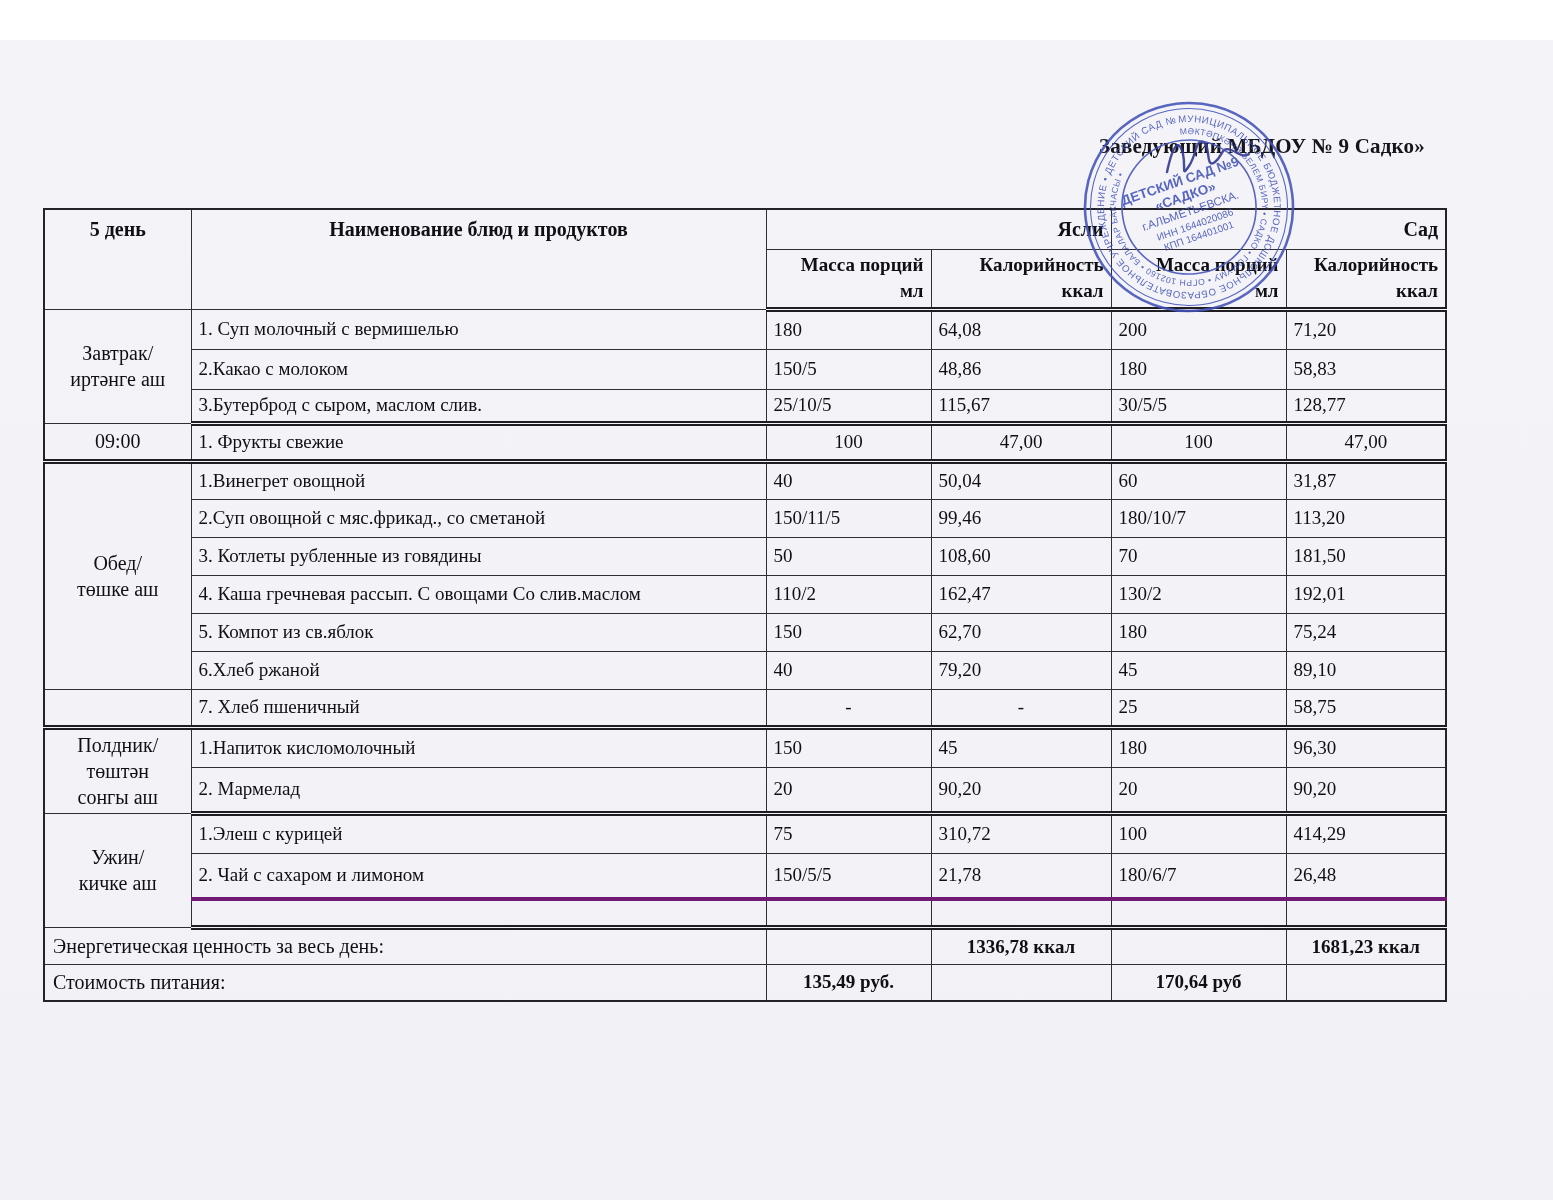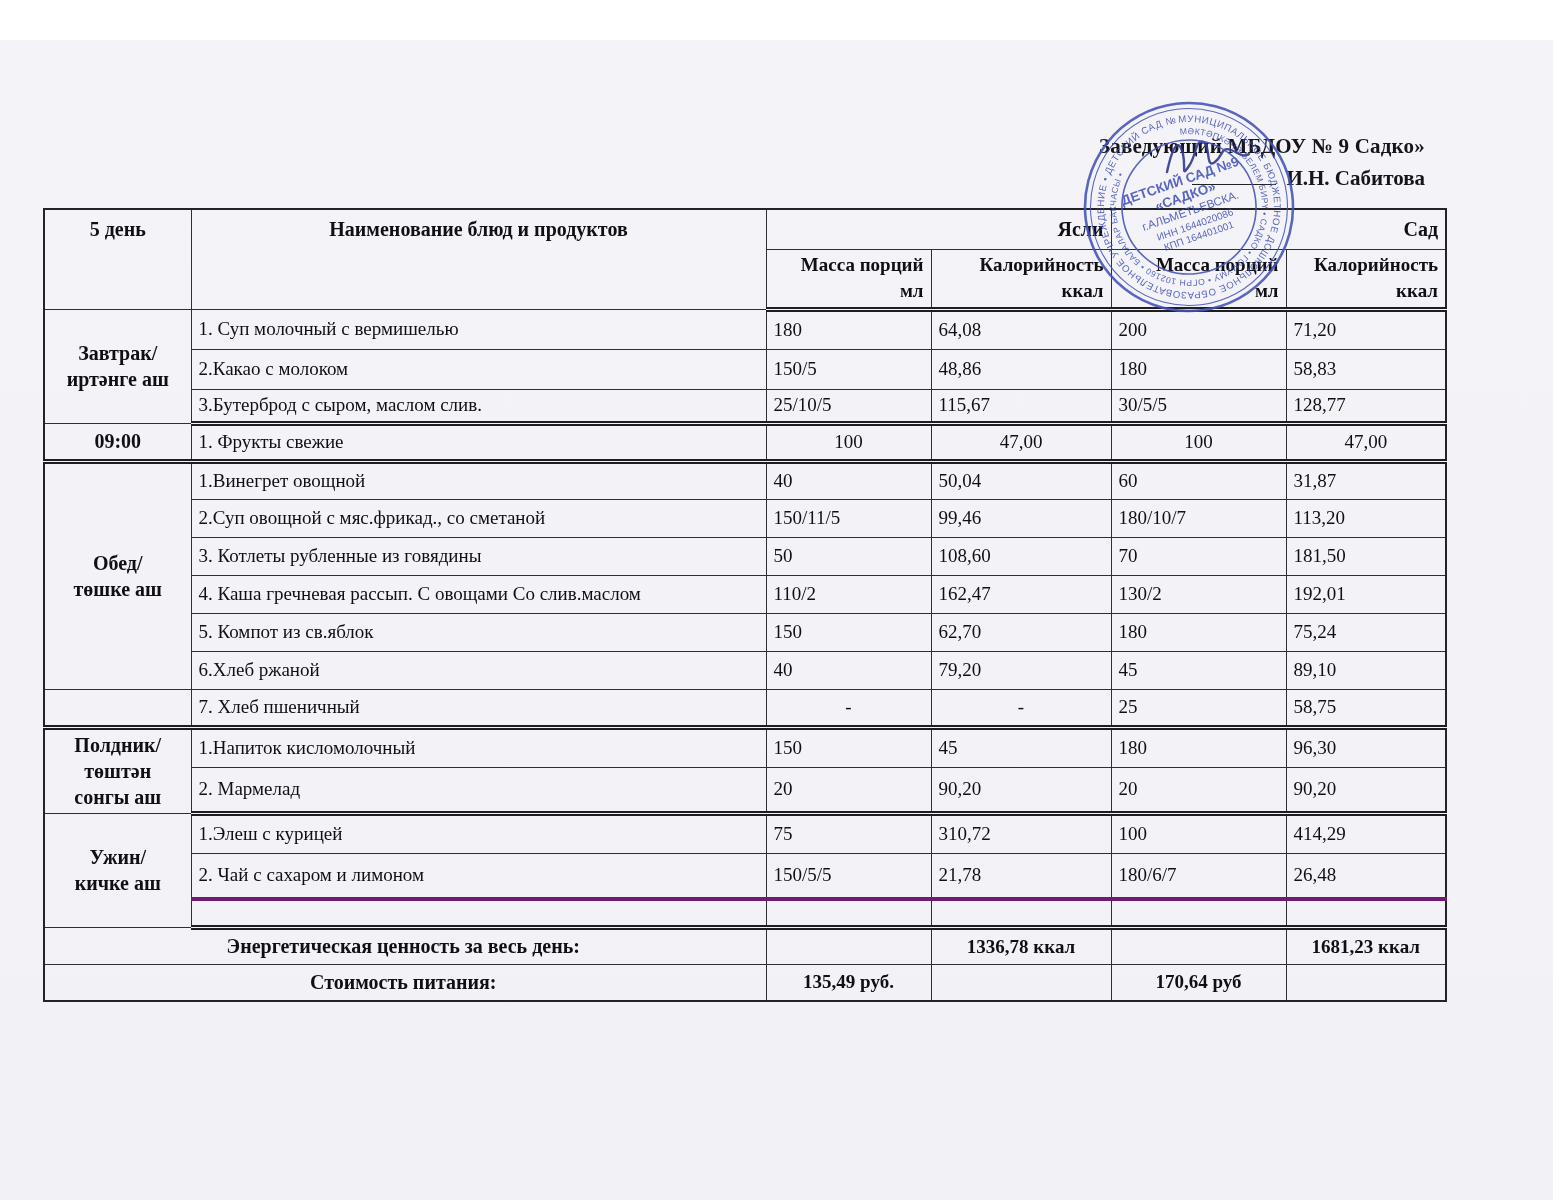--- a/index.html
+++ b/index.html
@@ -42,39 +42,36 @@
     border:1.6px solid #2e2e33;
     font-family:"Liberation Serif", serif;
     font-size:19px;color:#101014;
     padding:2px 7px;vertical-align:middle;overflow:hidden;
     background:transparent;font-weight:normal;text-align:left;
   }
   .menu-table{border:2.5px solid #232328;}
   th.top{vertical-align:top;padding-top:8px;text-align:center;font-weight:bold;font-size:20px;}
   th.grp{text-align:right;font-weight:bold;font-size:20px;}
   th.sub{text-align:right;font-weight:bold;font-size:19px;line-height:1.35;}
-  td.sec{font-weight:bold;text-align:center;font-size:20px;line-height:1.3;}
+  td.sec{font-weight:normal;text-align:center;font-size:20px;line-height:1.3;}
   td.c{text-align:center;}
   td.b{font-weight:bold;}
-  td.flabel{font-weight:bold;text-align:center;padding-right:12px;font-size:20px;padding-left:8px;}
+  td.flabel{font-weight:normal;text-align:left;padding-right:12px;font-size:20px;padding-left:8px;}
   tr.sep td, tr.sep th{border-bottom:5px double #1d1d22;}
   tr.faint td{border-bottom:4px solid #701a75;}
   .h40{height:40px}.h60{height:60px}.h38{height:38px}.h34{height:34px}
   .h46{height:46px}.h28{height:28px}.h37{height:37px}
 </style>
 </head>
 <body>
 
 <div class="scan-page"></div>
 
 <div class="approver">
   <div class="line1">Заведующий МБДОУ № 9 Садко»</div>
-  <div class="line2">
-    <span class="sig-rule"></span><span>И.Н. Сабитова</span>
-  </div>
   <svg class="sig-squiggle" viewBox="0 0 96 58">
     <path d="M8,44 C14,16 20,10 24,26 C27,40 22,50 30,38 C38,26 36,12 44,14 C52,16 46,42 56,34 C64,28 62,18 72,22 C80,25 84,30 90,26" fill="none" stroke="#32398f" stroke-width="2.4" stroke-linecap="round" opacity="0.9"></path>
   </svg>
 </div>
 
 <svg class="stamp" viewBox="0 0 222 222">
   <g fill="none" stroke="#4353b8">
     <circle cx="111" cy="111" r="104" stroke-width="2.6"></circle>
     <circle cx="111" cy="111" r="98.5" stroke-width="1.1"></circle>
     <circle cx="111" cy="111" r="67" stroke-width="1.6"></circle>

